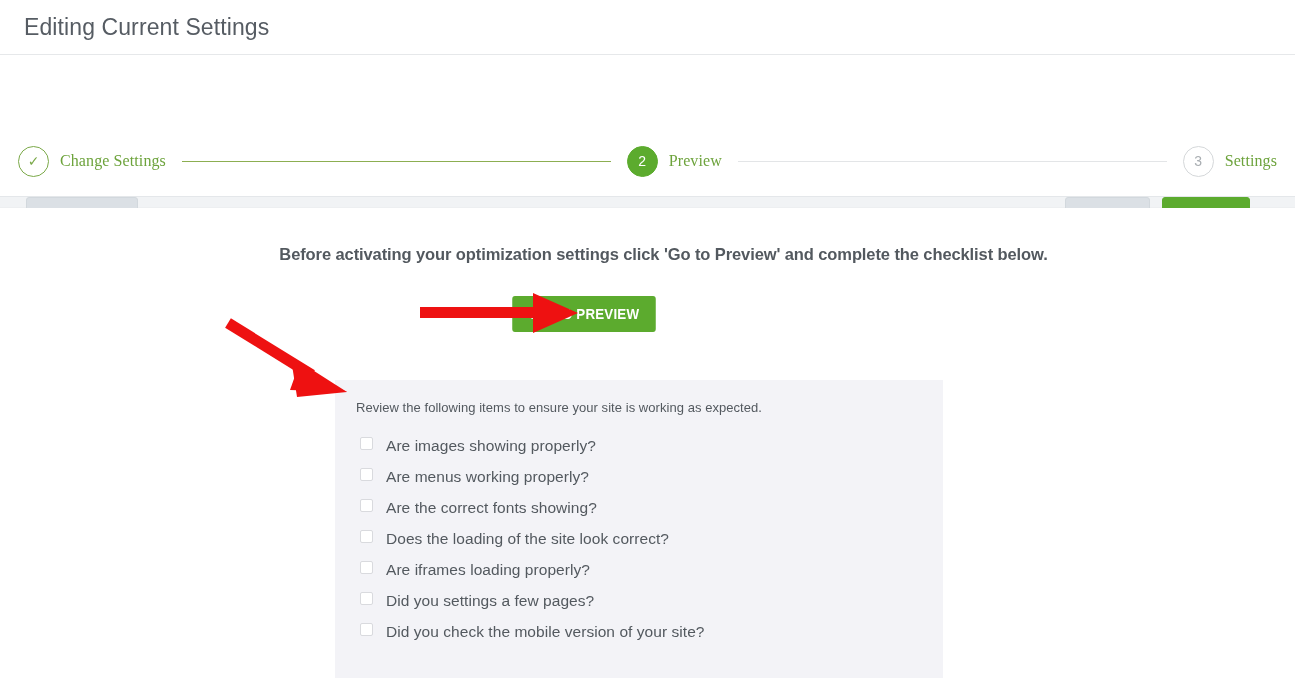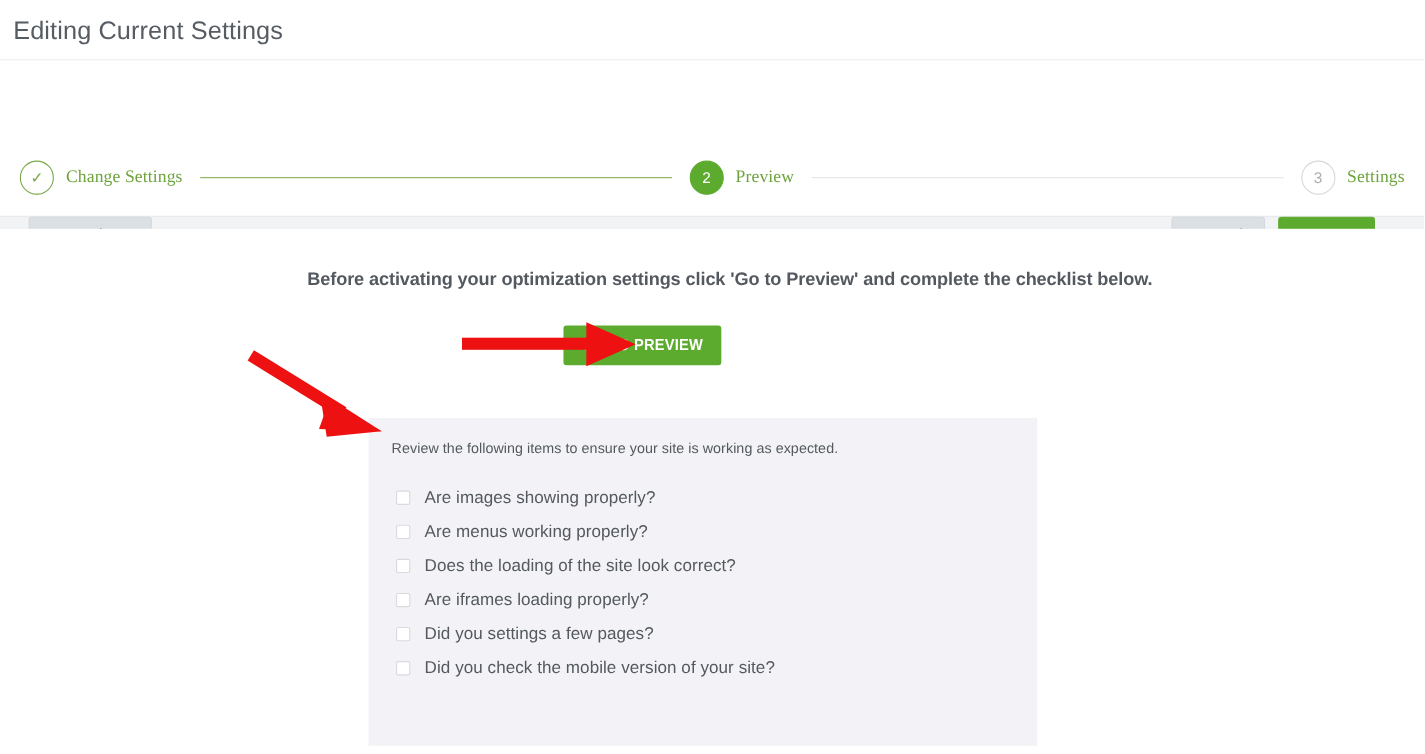--- a/index.html
+++ b/index.html
@@ -15,21 +15,21 @@
     overflow: hidden;
     position: relative;
   }
 
   
   .page-header {
     height: 55px;
     border-bottom: 1px solid #e6e8ea;
     display: flex;
     align-items: center;
-    padding-left: 12px;
+    padding-left: 24px;
     box-sizing: border-box;
     background: #ffffff;
   }
   .page-title {
     font-size: 23px;
     font-weight: 400;
     color: #565c63;
     letter-spacing: 0.1px;
   }
 
@@ -229,21 +229,21 @@
     letter-spacing: 0.05px;
     margin: 0 0 22px 0;
   }
   .checklist {
     list-style: none;
     margin: 0;
     padding: 0 0 0 4px;
   }
   .checklist-item {
     display: flex;
-    align-items: center;
+    align-items: flex-start;
     height: 31px;
   }
   .checkbox {
     width: 13px;
     height: 13px;
     background: #ffffff;
     border: 1px solid #d9dade;
     border-radius: 2px;
     box-sizing: border-box;
     flex: 0 0 auto;
@@ -335,20 +335,24 @@
       <li class="checklist-item">
         <span class="checkbox"></span>
         <span class="checklist-label">Are images showing properly?</span>
       </li>
 
       <li class="checklist-item">
         <span class="checkbox"></span>
         <span class="checklist-label">Are menus working properly?</span>
       </li>
 
+      <li class="checklist-item">
+        <span class="checkbox"></span>
+        <span class="checklist-label">Are the correct fonts showing?</span>
+      </li>
 
       <li class="checklist-item">
         <span class="checkbox"></span>
         <span class="checklist-label">Does the loading of the site look correct?</span>
       </li>
 
       <li class="checklist-item">
         <span class="checkbox"></span>
         <span class="checklist-label">Are iframes loading properly?</span>
       </li>

